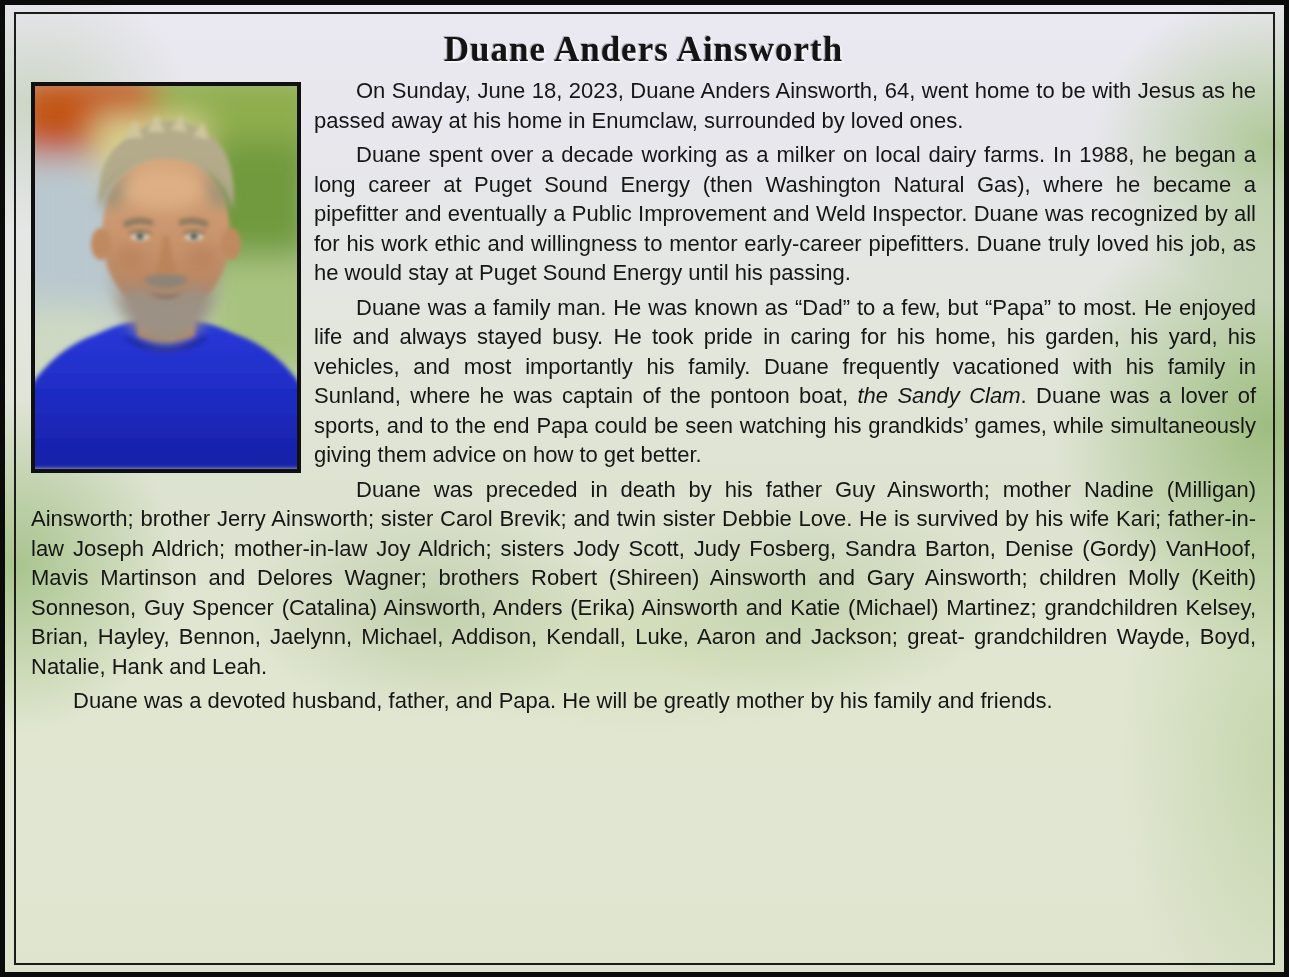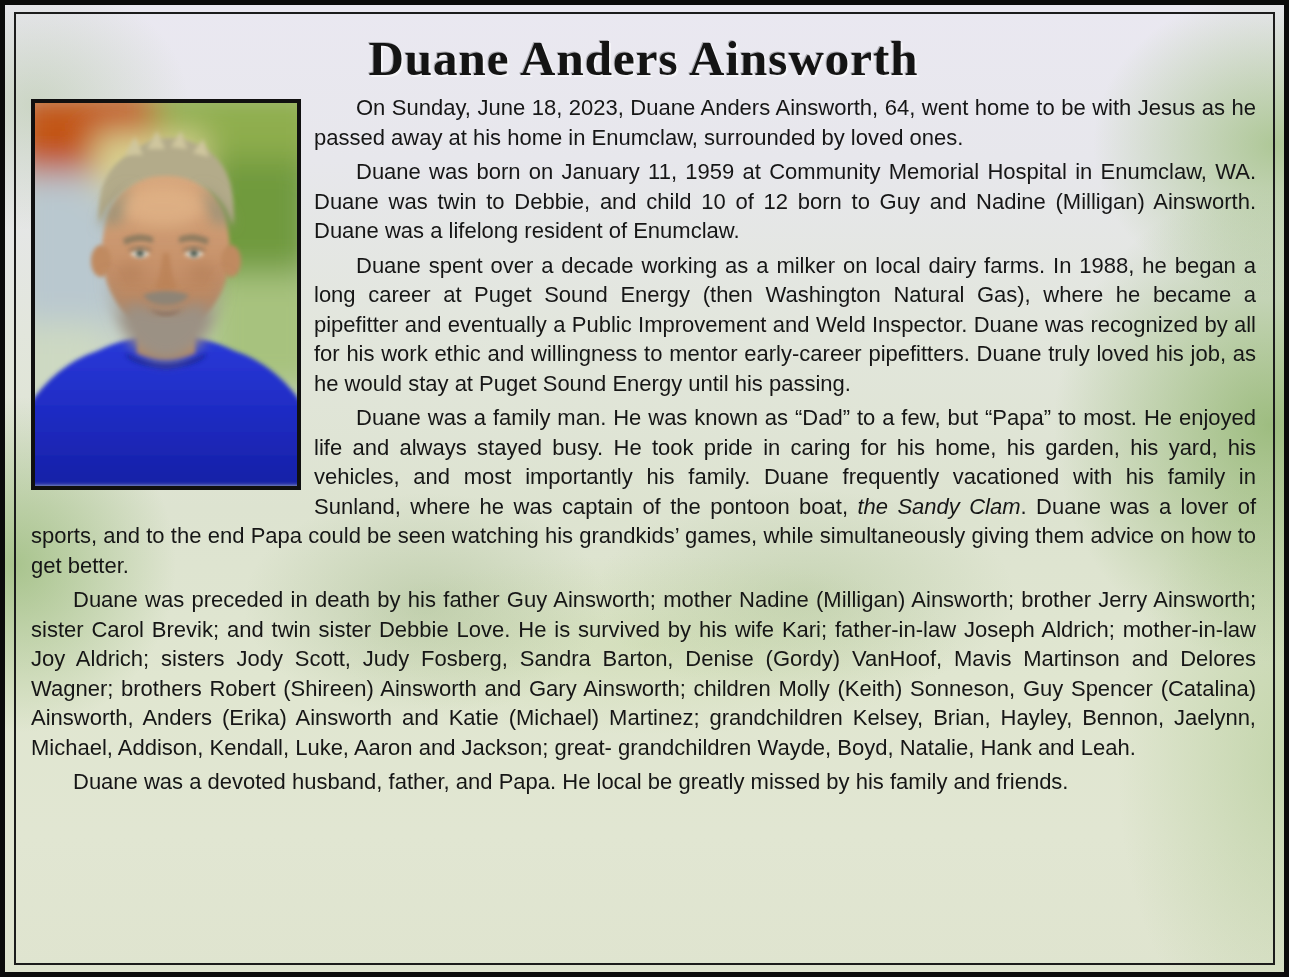--- a/index.html
+++ b/index.html
@@ -32,21 +32,21 @@
     height: 100%;
     border: 2px solid #1c1c1c;
     padding: 2px 17px 6px 15px;
     overflow: hidden;
   }
   .title {
     margin: 14px 0 6px 0;
     text-align: center;
     font-family: "Liberation Serif", "DejaVu Serif", serif;
     font-weight: bold;
-    font-size: 49px;
+    font-size: 35px;
     letter-spacing: 1px;
     color: #141414;
     text-shadow: 2px 2px 0 rgba(255,255,255,0.55), -1px -1px 0 rgba(0,0,0,0.25);
   }
   .photo-frame {
     float: left;
     width: 262px;
     height: 383px;
     border: 4px solid #101010;
     margin: 6px 13px 10px 0;
@@ -146,21 +146,20 @@
           <path d="M 114 206 Q 131 214 148 206 Q 140 212 131 212 Q 122 212 114 206 Z" fill="#7c5a48" filter="url(#blurSm)"></path>
 
           <ellipse cx="95" cy="170" rx="14" ry="10" fill="#a9754e" opacity="0.4" filter="url(#blurMed)"></ellipse>
           <ellipse cx="167" cy="170" rx="14" ry="10" fill="#a9754e" opacity="0.4" filter="url(#blurMed)"></ellipse>
 
           <ellipse cx="128" cy="104" rx="40" ry="20" fill="#e6bb8e" opacity="0.55" filter="url(#blurMed)"></ellipse>
         </svg>
       </div>
 
       <p>On Sunday, June 18, 2023, Duane Anders Ainsworth, 64, went home to be with Jesus as he passed away at his home in Enumclaw, surrounded by loved ones.</p>
-      <p>Duane was born on January 11, 1959 at Community Memorial Hospital in Enumclaw, WA. Duane was twin to Debbie, and child 10 of 12 born to Guy and Nadine (Milligan) Ainsworth. Duane was a lifelong resident of Enumclaw.</p>
       <p>Duane spent over a decade working as a milker on local dairy farms. In 1988, he began a long career at Puget Sound Energy (then Washington Natural Gas), where he became a pipefitter and eventually a Public Improvement and Weld Inspector. Duane was recognized by all for his work ethic and willingness to mentor early-career pipefitters. Duane truly loved his job, as he would stay at Puget Sound Energy until his passing.</p>
       <p><span>Duane was a family man. He was known as “Dad” to a few, but “Papa” to most. He enjoyed life and always stayed busy. He took pride in caring for his home, his garden, his yard, his vehicles, and most importantly his family. Duane frequently vacationed with his family in Sunland, where he was captain of the pontoon boat, </span><span class="italic">the Sandy Clam</span><span>. Duane was a lover of sports, and to the end Papa could be seen watching his grandkids’ games, while simultaneously giving them advice on how to get better.</span></p>
       <p>Duane was preceded in death by his father Guy Ainsworth; mother Nadine (Milligan) Ainsworth; brother Jerry Ainsworth; sister Carol Brevik; and twin sister Debbie Love. He is survived by his wife Kari; father-in-law Joseph Aldrich; mother-in-law Joy Aldrich; sisters Jody Scott, Judy Fosberg, Sandra Barton, Denise (Gordy) VanHoof, Mavis Martinson and Delores Wagner; brothers Robert (Shireen) Ainsworth and Gary Ainsworth; children Molly (Keith) Sonneson, Guy Spencer (Catalina) Ainsworth, Anders (Erika) Ainsworth and Katie (Michael) Martinez; grandchildren Kelsey, Brian, Hayley, Bennon, Jaelynn, Michael, Addison, Kendall, Luke, Aaron and Jackson; great- grandchildren Wayde, Boyd, Natalie, Hank and Leah.</p>
-      <p>Duane was a devoted husband, father, and Papa. He local be greatly missed by his family and friends.</p>
+      <p>Duane was a devoted husband, father, and Papa. He will be greatly mother by his family and friends.</p>
 
     </div>
   </div>
 </div>
 
 </body></html>

